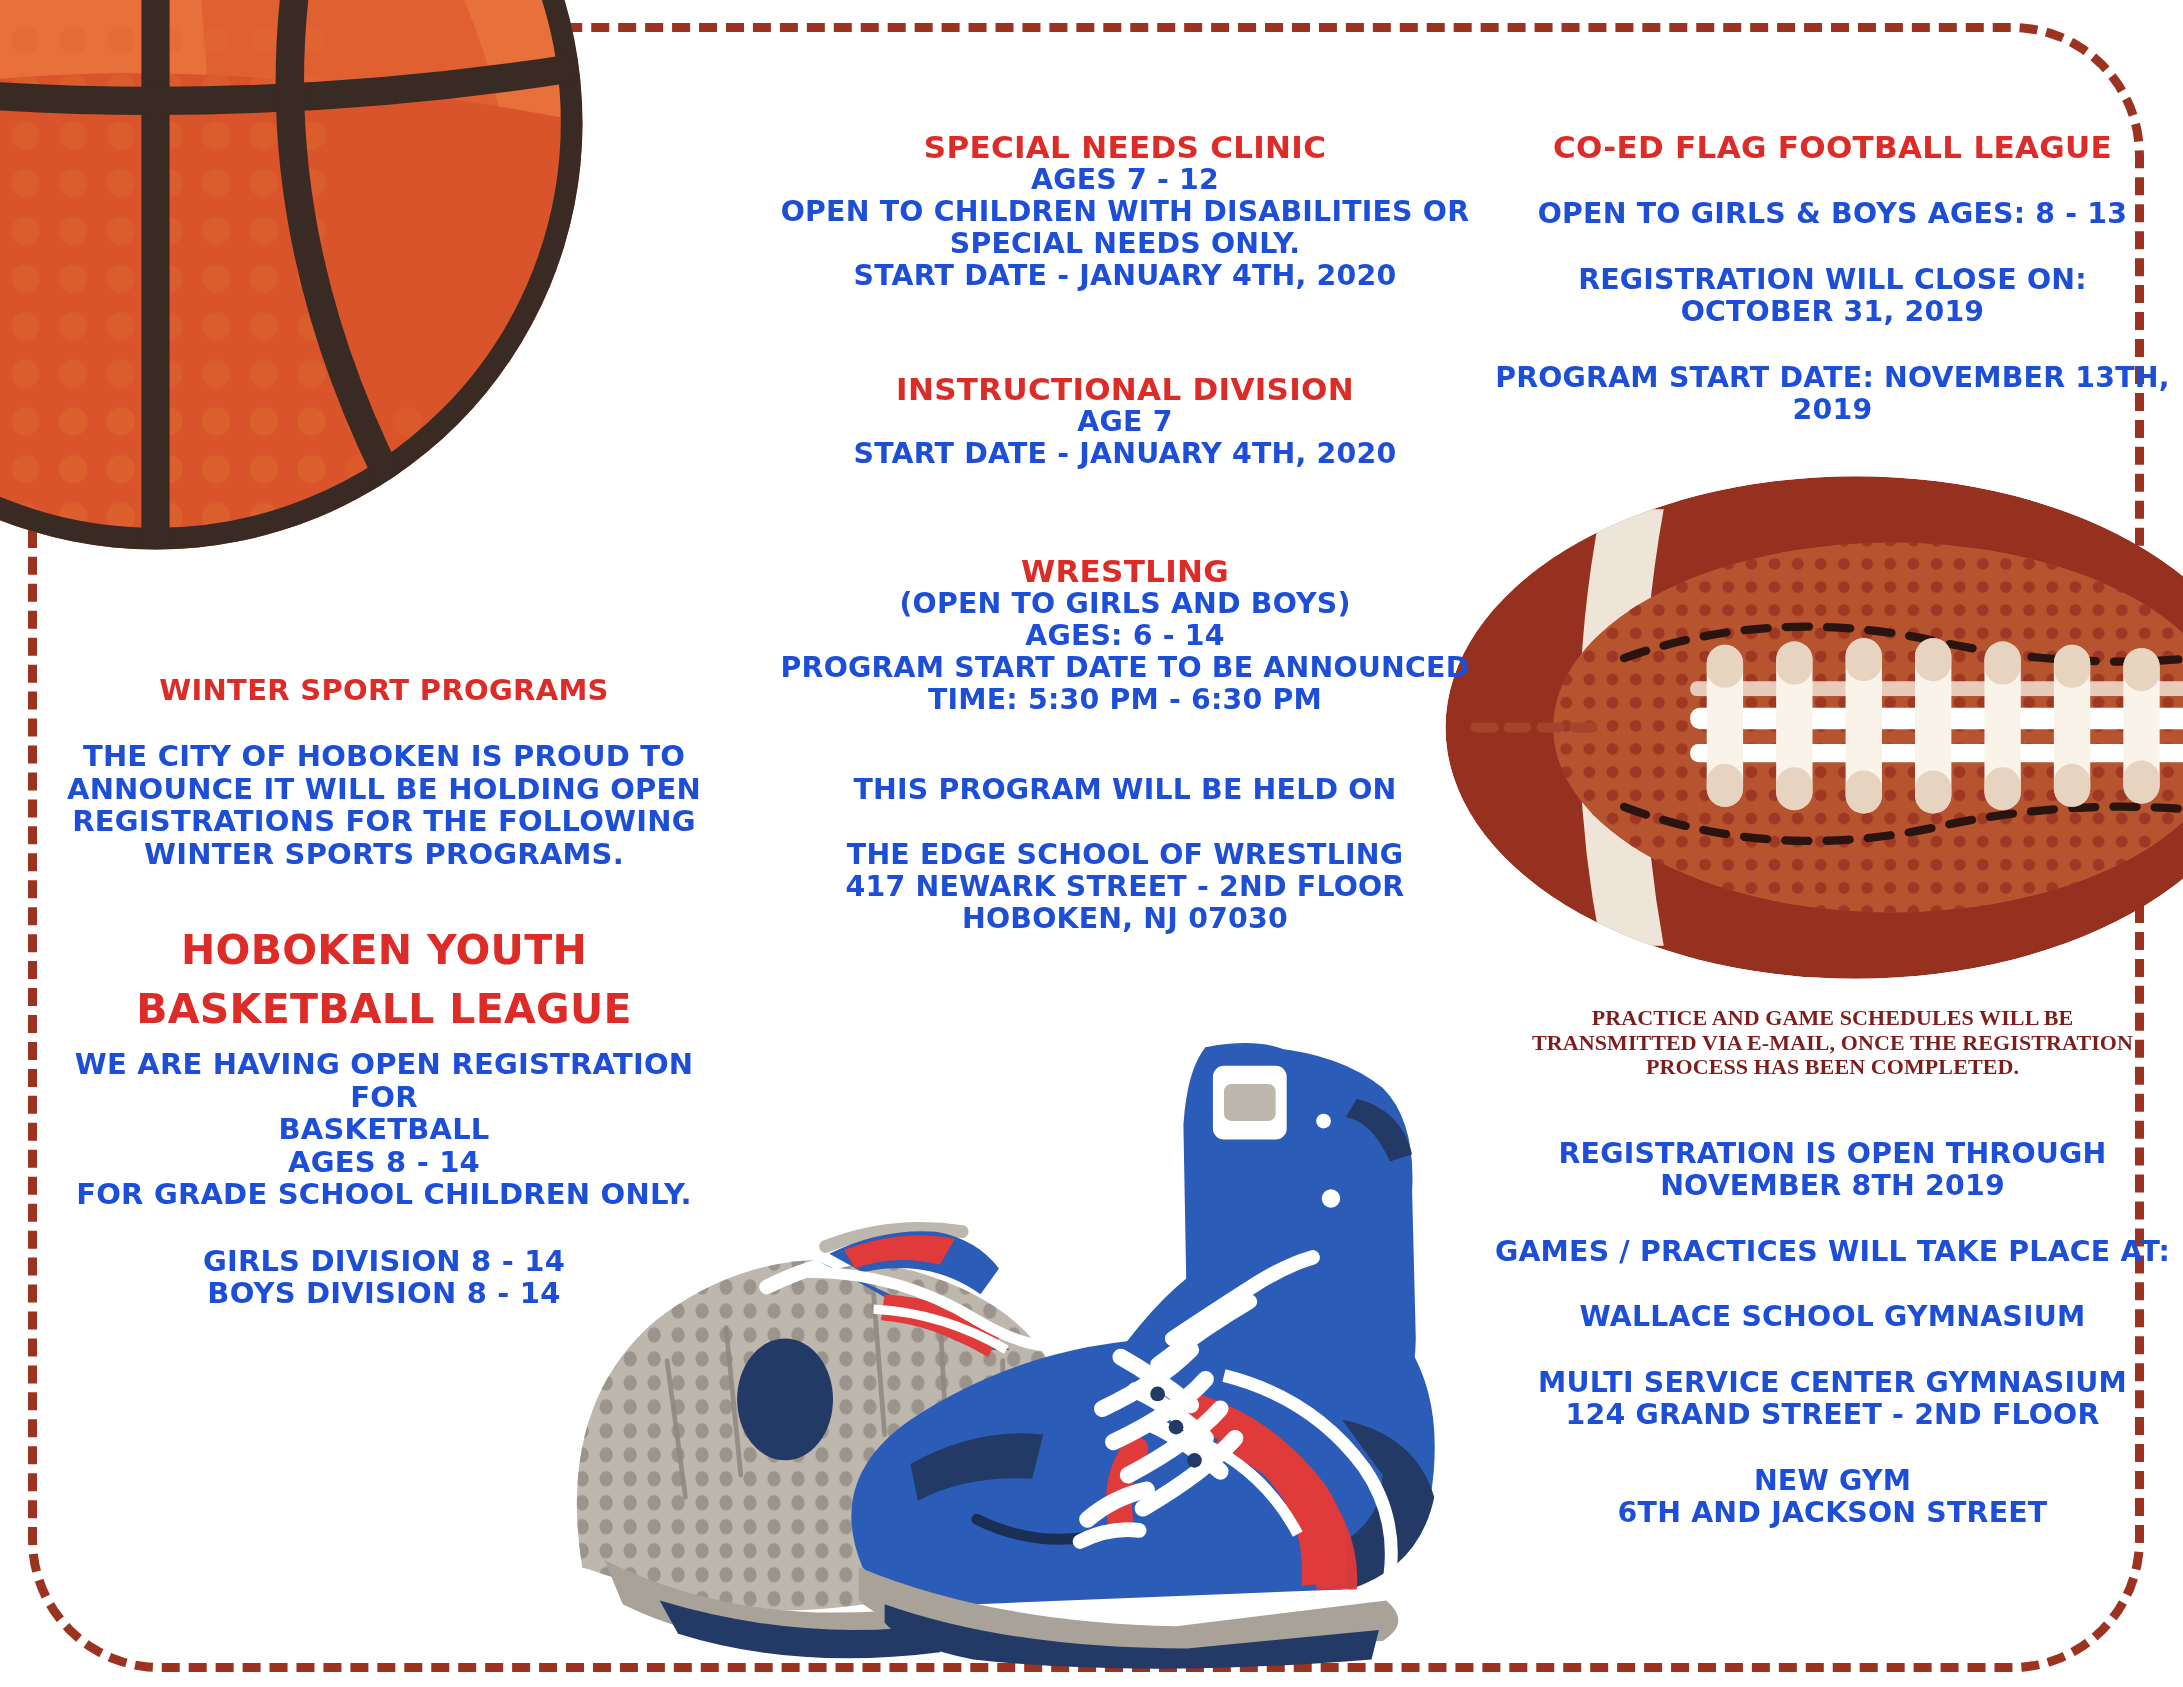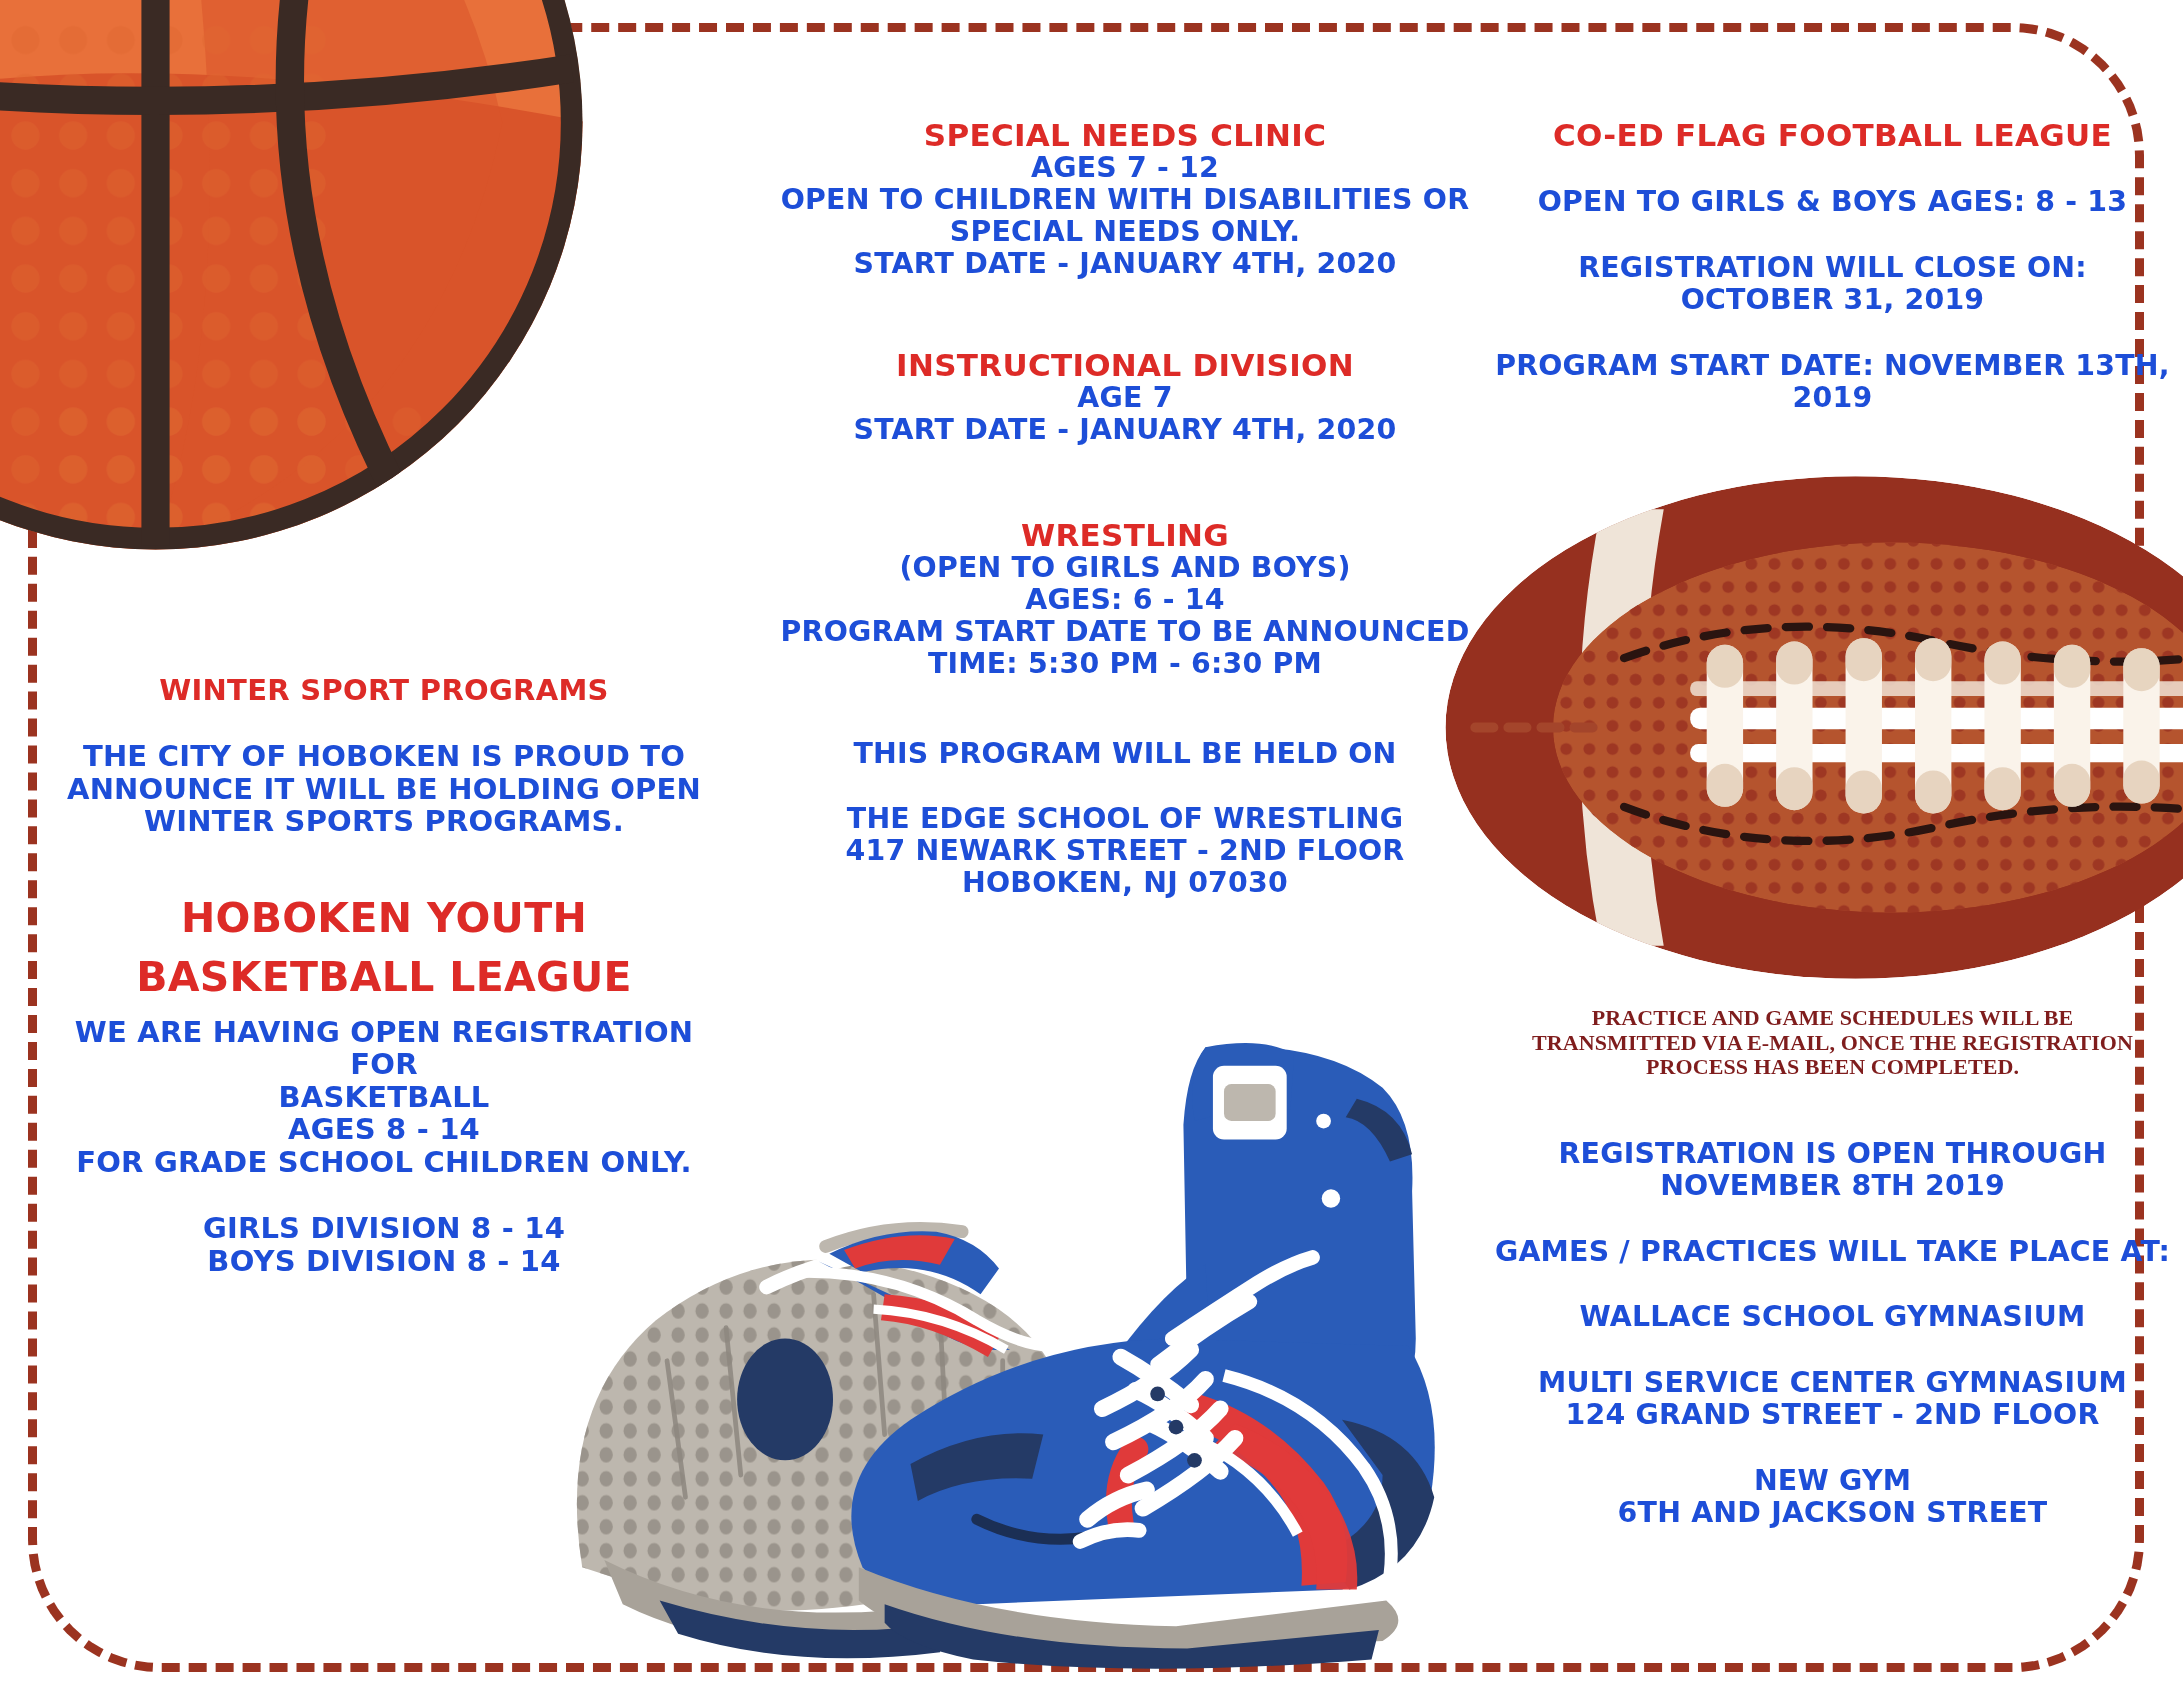--- a/index.html
+++ b/index.html
@@ -44,21 +44,21 @@
   }
   .ctr{text-align:center;}
   .blk{display:block;}
   .gap-s{height:17px;}
   .gap-m{height:34px;}
   .gap-l{height:58px;}
 
   
   .s-h1{font-size:29px;}
   .s-h2{font-size:41px;}
-  .s-h3{font-size:31px;}
+  .s-h3{font-size:31px;margin-top:12px;}
   .s-body{font-size:29px;}
   .s-body2{font-size:28.4px;}
   .s-small{font-size:22px;}
 
   
   #col-left   {left:40px;  top:675px; width:688px;}
   #col-center {left:761px;top:119px;  width:728px;}
   #col-right  {left:1482px;top:119px;  width:701px;}
   #col-right-2{left:1482px;top:1006px; width:701px;}
 </style>
@@ -248,20 +248,21 @@
 
   <div class="col ctr" id="col-left">
 
     <div class="h-red s-h1">WINTER SPORT PROGRAMS</div>
 
     <div class="gap-m"></div>
 
     <div class="t-blue s-body">
       <span class="blk">THE CITY OF HOBOKEN IS PROUD TO</span>
       <span class="blk">ANNOUNCE IT WILL BE HOLDING OPEN</span>
+      <span class="blk">REGISTRATIONS FOR THE FOLLOWING</span>
       <span class="blk">WINTER SPORTS PROGRAMS.</span>
     </div>
 
     <div class="gap-l"></div>
 
     <div class="h-red s-h2">HOBOKEN YOUTH</div>
     <div style="height:14.6px"></div>
     <div class="h-red s-h2">BASKETBALL LEAGUE</div>
 
     <div class="gap-s"></div>

